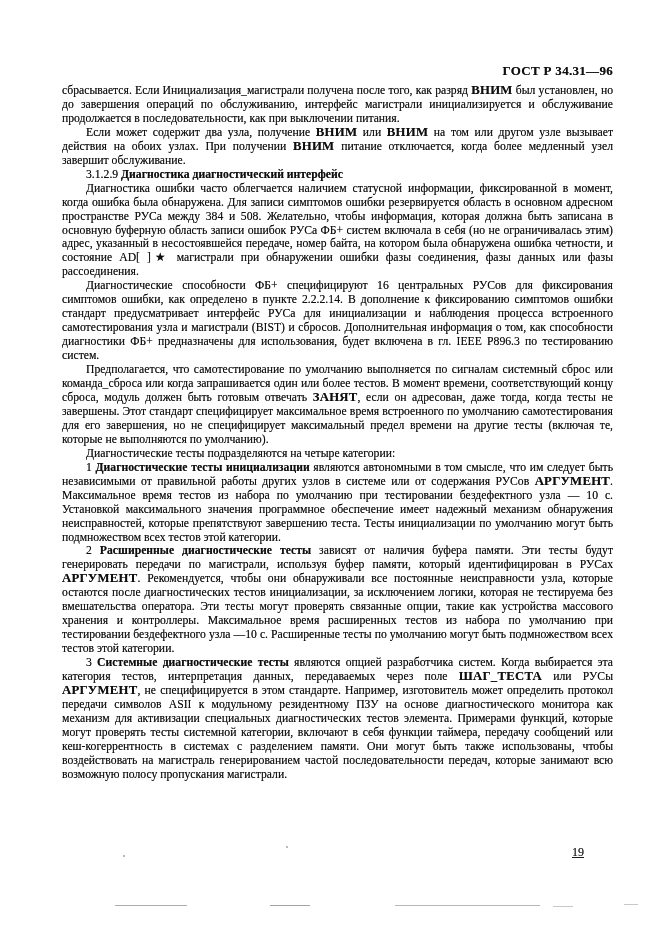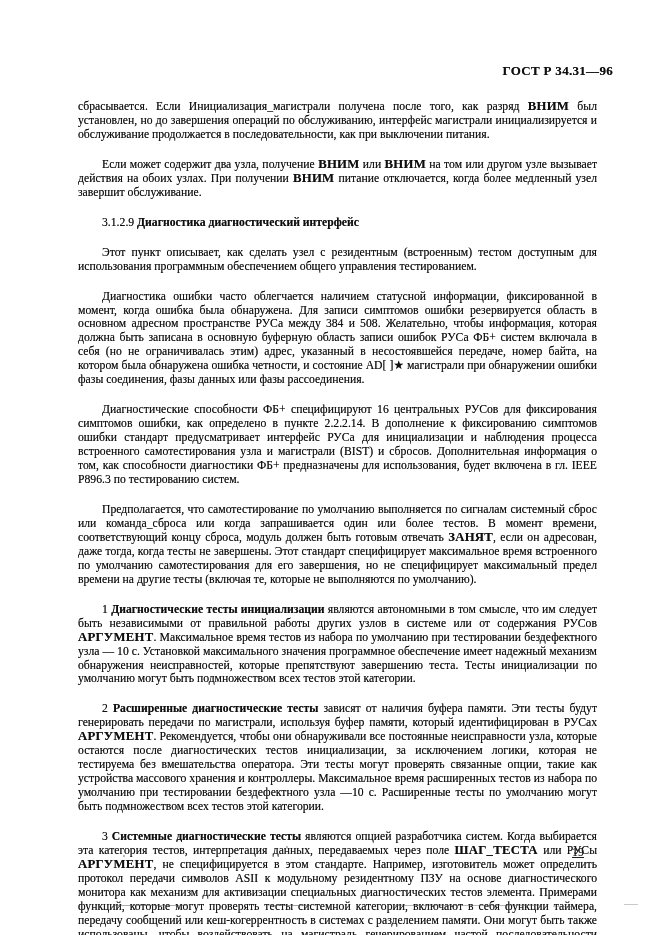--- a/index.html
+++ b/index.html
@@ -17,21 +17,21 @@
     letter-spacing:.3px;
     text-shadow:0 0 .3px rgba(0,0,0,.6);
   }
   .doc-body {
     position:absolute; top:84px; left:62px; width:551px;
     font-size:11.7px; line-height:13.95px; color:#0f0f0f;
     text-align:justify;
     text-shadow:0 0 .35px rgba(0,0,0,.55);
     -webkit-hyphens:auto; hyphens:auto;
   }
-  .para { margin:16px; }
+  .para { margin:0; }
   .para.indent { text-indent:24px; }
   .b { font-weight:700; }
   .kw { font-weight:700; font-size:1.09em; letter-spacing:.25px; }
   .page-number {
     position:absolute; top:845px; left:566px; width:24px;
     text-align:center; font-size:12px; color:#1c1c1c;
     text-shadow:0 0 .3px rgba(0,0,0,.5);
     text-decoration:underline;
   }
   .artifact {
@@ -52,24 +52,24 @@
 </head>
 <body>
 
 <div class="page">
   <div class="doc-header">ГОСТ Р 34.31—96</div>
 
   <div class="doc-body">
       <p class="para"><span>сбрасывается. Если Инициализация_магистрали получена после того, как разряд </span><span class="kw">ВНИМ</span><span> был установлен, но до завершения операций по обслуживанию, интерфейс магистрали инициализируется и обслуживание продолжается в последовательности, как при выключении питания.</span></p>
       <p class="para indent"><span>Если может содержит два узла, получение </span><span class="kw">ВНИМ</span><span> или </span><span class="kw">ВНИМ</span><span> на том или другом узле вызывает действия на обоих узлах. При получении </span><span class="kw">ВНИМ</span><span> питание отключается, когда более медленный узел завершит обслуживание.</span></p>
       <p class="para indent"><span>3.1.2.9 </span><span class="b">Диагностика диагностический интерфейс</span></p>
-      <p class="para indent"><span>Этот пункт описывает, как сделать узел с резидентным (встроенным) тестом доступным для использования программным обеспечением общего управления тестированием.</span></p>
       <p class="para indent"><span>Диагностика ошибки часто облегчается наличием статусной информации, фиксированной в момент, когда ошибка была обнаружена. Для записи симптомов ошибки резервируется область в основном адресном пространстве РУСа между 384 и 508. Желательно, чтобы информация, которая должна быть записана в основную буферную область записи ошибок РУСа ФБ+ систем включала в себя (но не ограничивалась этим) адрес, указанный в несостоявшейся передаче, номер байта, на котором была обнаружена ошибка четности, и состояние AD[ ]★ магистрали при обнаружении ошибки фазы соединения, фазы данных или фазы рассоединения.</span></p>
       <p class="para indent"><span>Диагностические способности ФБ+ специфицируют 16 центральных РУСов для фиксирования симптомов ошибки, как определено в пункте 2.2.2.14. В дополнение к фиксированию симптомов ошибки стандарт предусматривает интерфейс РУСа для инициализации и наблюдения процесса встроенного самотестирования узла и магистрали (BIST) и сбросов. Дополнительная информация о том, как способности диагностики ФБ+ предназначены для использования, будет включена в гл. IEEE P896.3 по тестированию систем.</span></p>
       <p class="para indent"><span>Предполагается, что самотестирование по умолчанию выполняется по сигналам системный сброс или команда_сброса или когда запрашивается один или более тестов. В момент времени, соответствующий концу сброса, модуль должен быть готовым отвечать </span><span class="kw">ЗАНЯТ</span><span>, если он адресован, даже тогда, когда тесты не завершены. Этот стандарт специфицирует максимальное время встроенного по умолчанию самотестирования для его завершения, но не специфицирует максимальный предел времени на другие тесты (включая те, которые не выполняются по умолчанию).</span></p>
+      <p class="para indent"><span>Диагностические тесты подразделяются на четыре категории:</span></p>
       <p class="para indent"><span>1 </span><span class="b">Диагностические тесты инициализации</span><span> являются автономными в том смысле, что им следует быть независимыми от правильной работы других узлов в системе или от содержания РУСов </span><span class="kw">АРГУМЕНТ</span><span>. Максимальное время тестов из набора по умолчанию при тестировании бездефектного узла — 10 с. Установкой максимального значения программное обеспечение имеет надежный механизм обнаружения неисправностей, которые препятствуют завершению теста. Тесты инициализации по умолчанию могут быть подмножеством всех тестов этой категории.</span></p>
       <p class="para indent"><span>2 </span><span class="b">Расширенные диагностические тесты</span><span> зависят от наличия буфера памяти. Эти тесты будут генерировать передачи по магистрали, используя буфер памяти, который идентифицирован в РУСах </span><span class="kw">АРГУМЕНТ</span><span>. Рекомендуется, чтобы они обнаруживали все постоянные неисправности узла, которые остаются после диагностических тестов инициализации, за исключением логики, которая не тестируема без вмешательства оператора. Эти тесты могут проверять связанные опции, такие как устройства массового хранения и контроллеры. Максимальное время расширенных тестов из набора по умолчанию при тестировании бездефектного узла —10 с. Расширенные тесты по умолчанию могут быть подмножеством всех тестов этой категории.</span></p>
       <p class="para indent"><span>3 </span><span class="b">Системные диагностические тесты</span><span> являются опцией разработчика систем. Когда выбирается эта категория тестов, интерпретация данных, передаваемых через поле </span><span class="kw">ШАГ_ТЕСТА</span><span> или РУСы </span><span class="kw">АРГУМЕНТ</span><span>, не специфицируется в этом стандарте. Например, изготовитель может определить протокол передачи символов ASII к модульному резидентному ПЗУ на основе диагностического монитора как механизм для активизации специальных диагностических тестов элемента. Примерами функций, которые могут проверять тесты системной категории, включают в себя функции таймера, передачу сообщений или кеш-когеррентность в системах с разделением памяти. Они могут быть также использованы, чтобы воздействовать на магистраль генерированием частой последовательности передач, которые занимают всю возможную полосу пропускания магистрали.</span></p>
     </div>
 
   <div class="page-number">19</div>
 
   <div class="artifact a1"></div>
   <div class="artifact a2"></div>
   <div class="artifact a3"></div>

